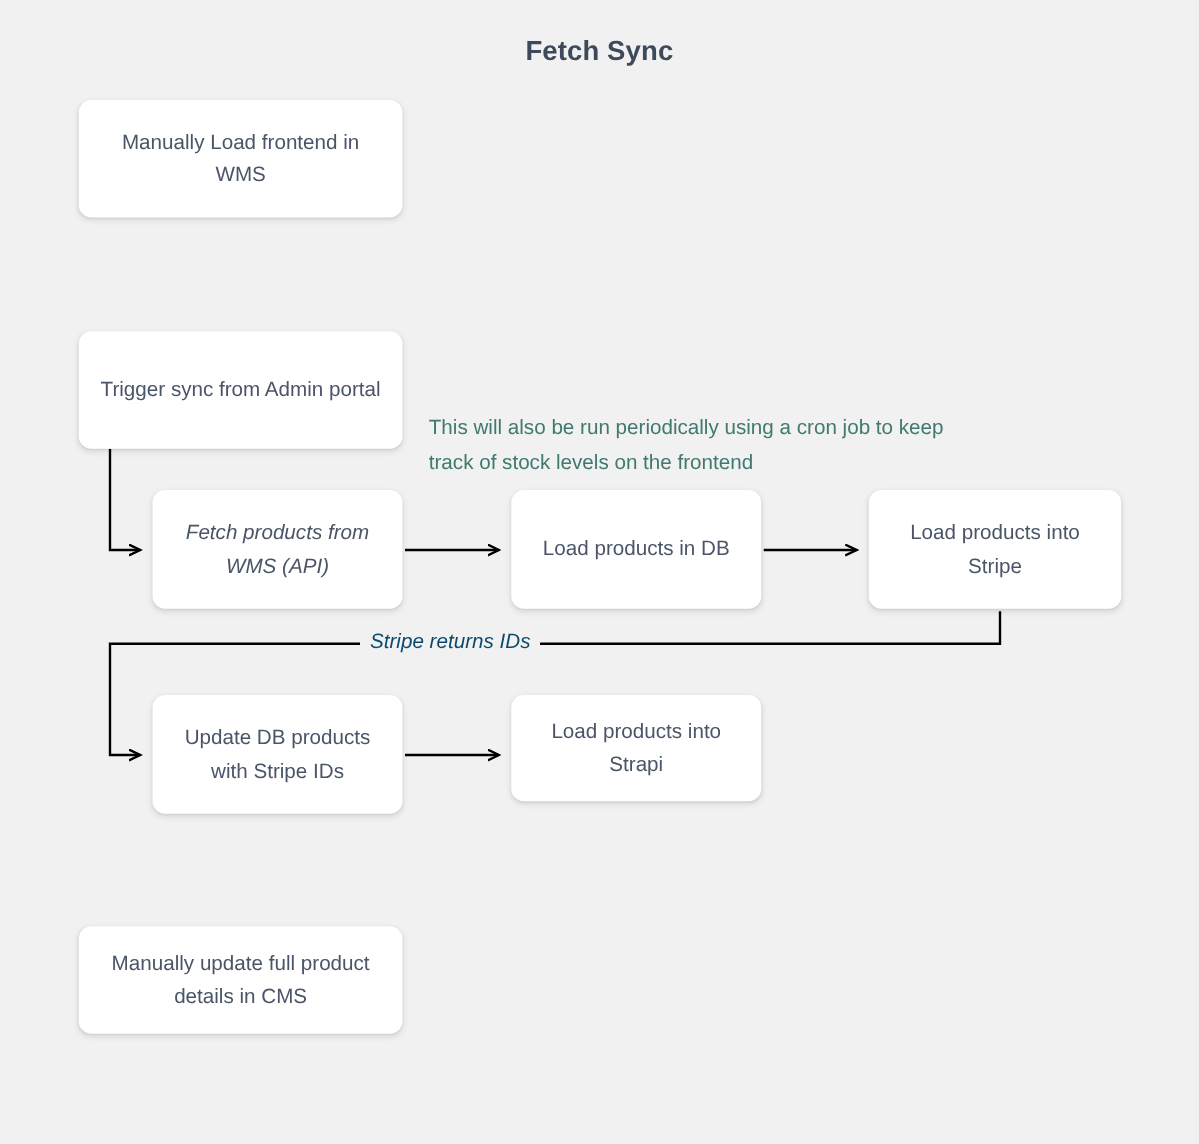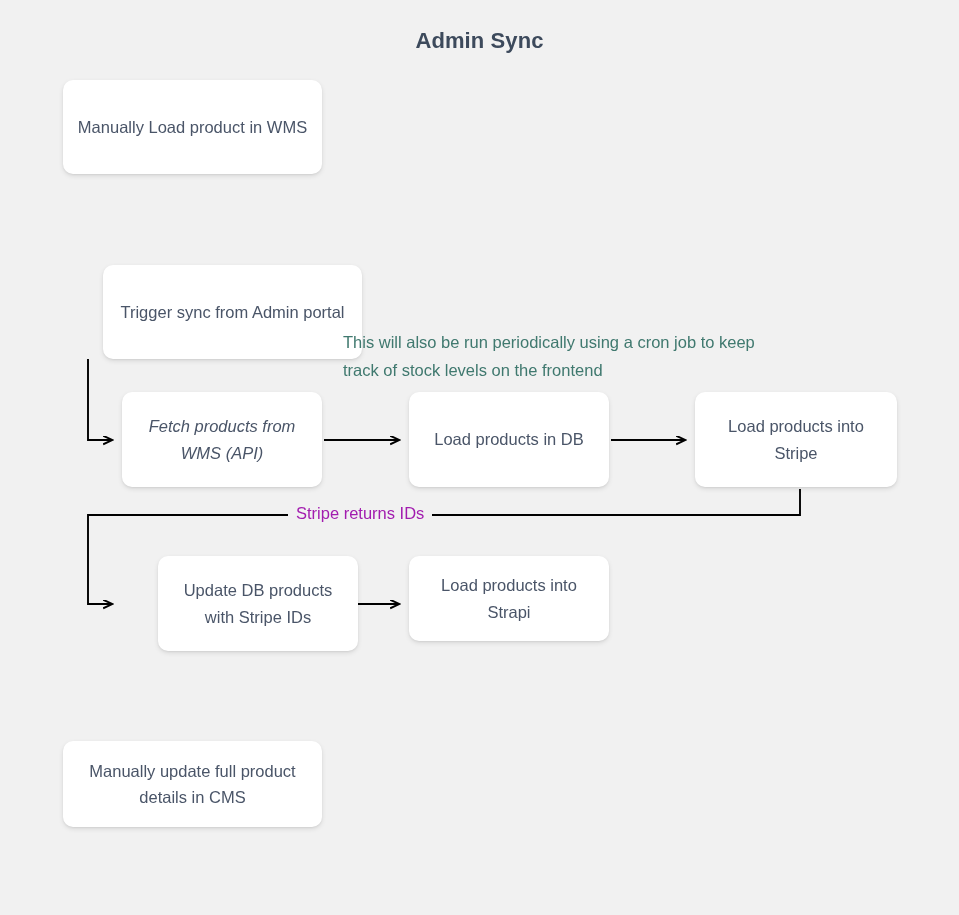--- a/index.html
+++ b/index.html
@@ -58,66 +58,67 @@
   .annotation {
     position: absolute;
     font-size: 16.5px;
     line-height: 1.72;
     color: #40796f;
     white-space: pre-line;
   }
   .edge-label {
     position: absolute;
     font-size: 16.5px;
-    color: #a21caf;
+    color: #0c4a6e;
     background: #f1f1f1;
     padding: 0 8px;
     white-space: nowrap;
+    font-style: italic;
   }
 
   
   #node-wms        { left: 63px;  top: 80px;  width: 259px; height: 94px; }
-  #node-trigger    { left: 63px;  top: 265px; width: 259px; height: 94px; margin-left: 40px; }
+  #node-trigger    { left: 63px;  top: 265px; width: 259px; height: 94px; }
   #node-fetch      { left: 122px; top: 392px; width: 200px; height: 95px; font-style: italic; }
   #node-loaddb     { left: 409px; top: 392px; width: 200px; height: 95px; }
   #node-stripe     { left: 695px; top: 392px; width: 202px; height: 95px; }
-  #node-updatedb   { left: 122px; top: 556px; width: 200px; height: 95px; margin-left: 36px; }
+  #node-updatedb   { left: 122px; top: 556px; width: 200px; height: 95px; }
   #node-strapi     { left: 409px; top: 556px; width: 200px; height: 85px; }
   #node-cms        { left: 63px;  top: 741px; width: 259px; height: 86px; }
 
   #annotation-cron { left: 343px; top: 288px; width: 430px; margin-top: 40px; }
   #edge-label-stripe-ids { left: 288px; top: 504px; }
 </style>
 </head>
 <body>
 
 <div id="canvas">
 
-  <div class="diagram-title">Admin Sync</div>
+  <div class="diagram-title">Fetch Sync</div>
 
   <svg id="edge-layer" viewBox="0 0 959 915" xmlns="http://www.w3.org/2000/svg">
     <defs>
       <marker id="arrowhead" markerWidth="11" markerHeight="11" refX="9" refY="4.5" orient="auto" markerUnits="userSpaceOnUse">
         <path d="M 1 0.6 L 9.2 4.5 L 1 8.4" fill="none" stroke="#000000" stroke-width="1.9" stroke-linecap="square" stroke-linejoin="miter"></path>
       </marker>
     </defs>
 
     <path d="M 88 359 L 88 440 L 112 440" fill="none" stroke="#000000" stroke-width="1.9" marker-end="url(#arrowhead)"></path>
 
     <path d="M 324 440 L 399 440" fill="none" stroke="#000000" stroke-width="1.9" marker-end="url(#arrowhead)"></path>
 
     <path d="M 611 440 L 685 440" fill="none" stroke="#000000" stroke-width="1.9" marker-end="url(#arrowhead)"></path>
 
     <path d="M 800 489 L 800 515 L 88 515 L 88 604 L 112 604" fill="none" stroke="#000000" stroke-width="1.9" marker-end="url(#arrowhead)"></path>
 
     <path d="M 324 604 L 399 604" fill="none" stroke="#000000" stroke-width="1.9" marker-end="url(#arrowhead)"></path>
   </svg>
 
   <div class="node" id="node-wms">
-    <span class="node-label">Manually Load product in WMS</span>
+    <span class="node-label">Manually Load frontend in WMS</span>
   </div>
 
   <div class="node" id="node-trigger">
     <span class="node-label">Trigger sync from Admin portal</span>
   </div>
 
   <div class="node" id="node-fetch">
     <span class="node-label">Fetch products from WMS (API)</span>
   </div>
 

